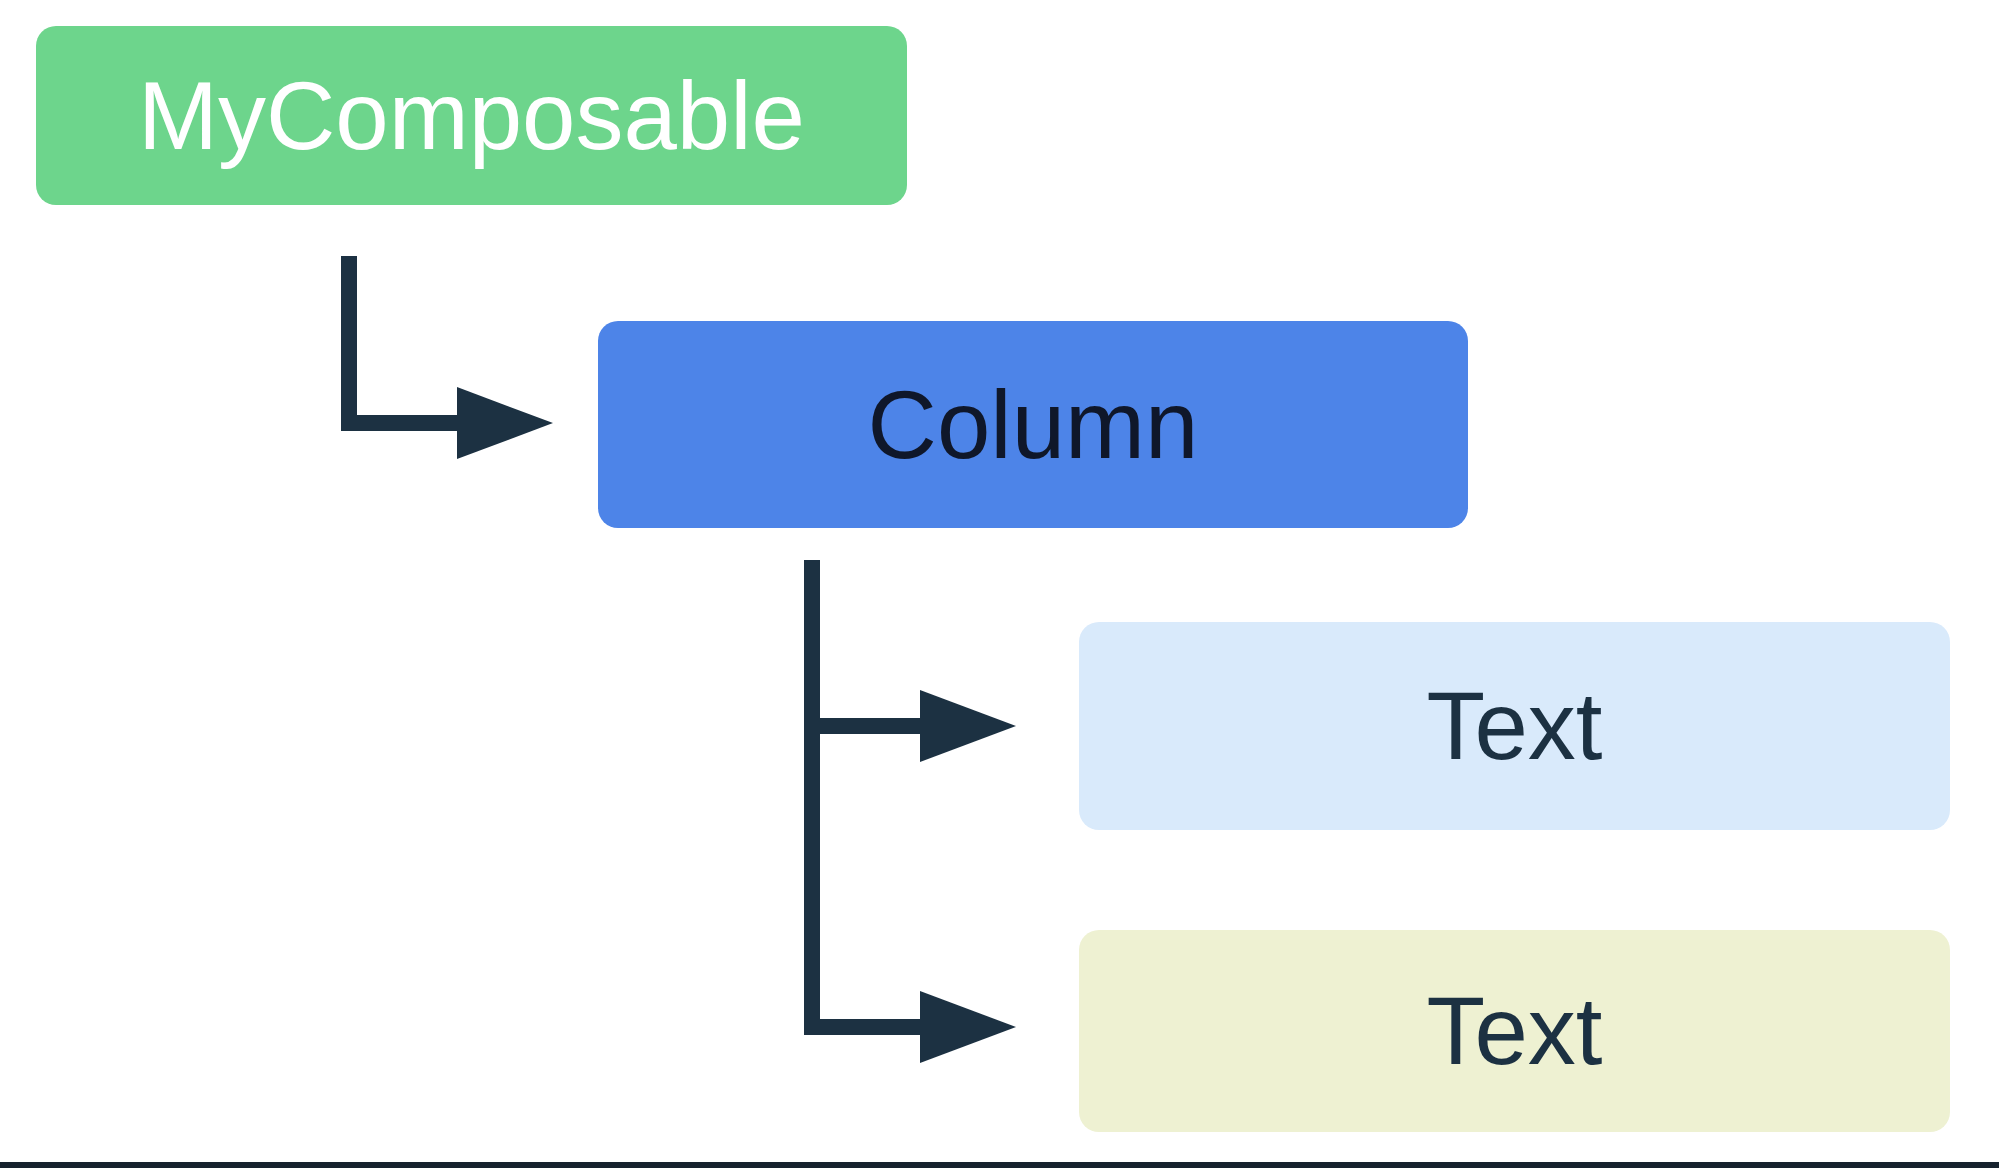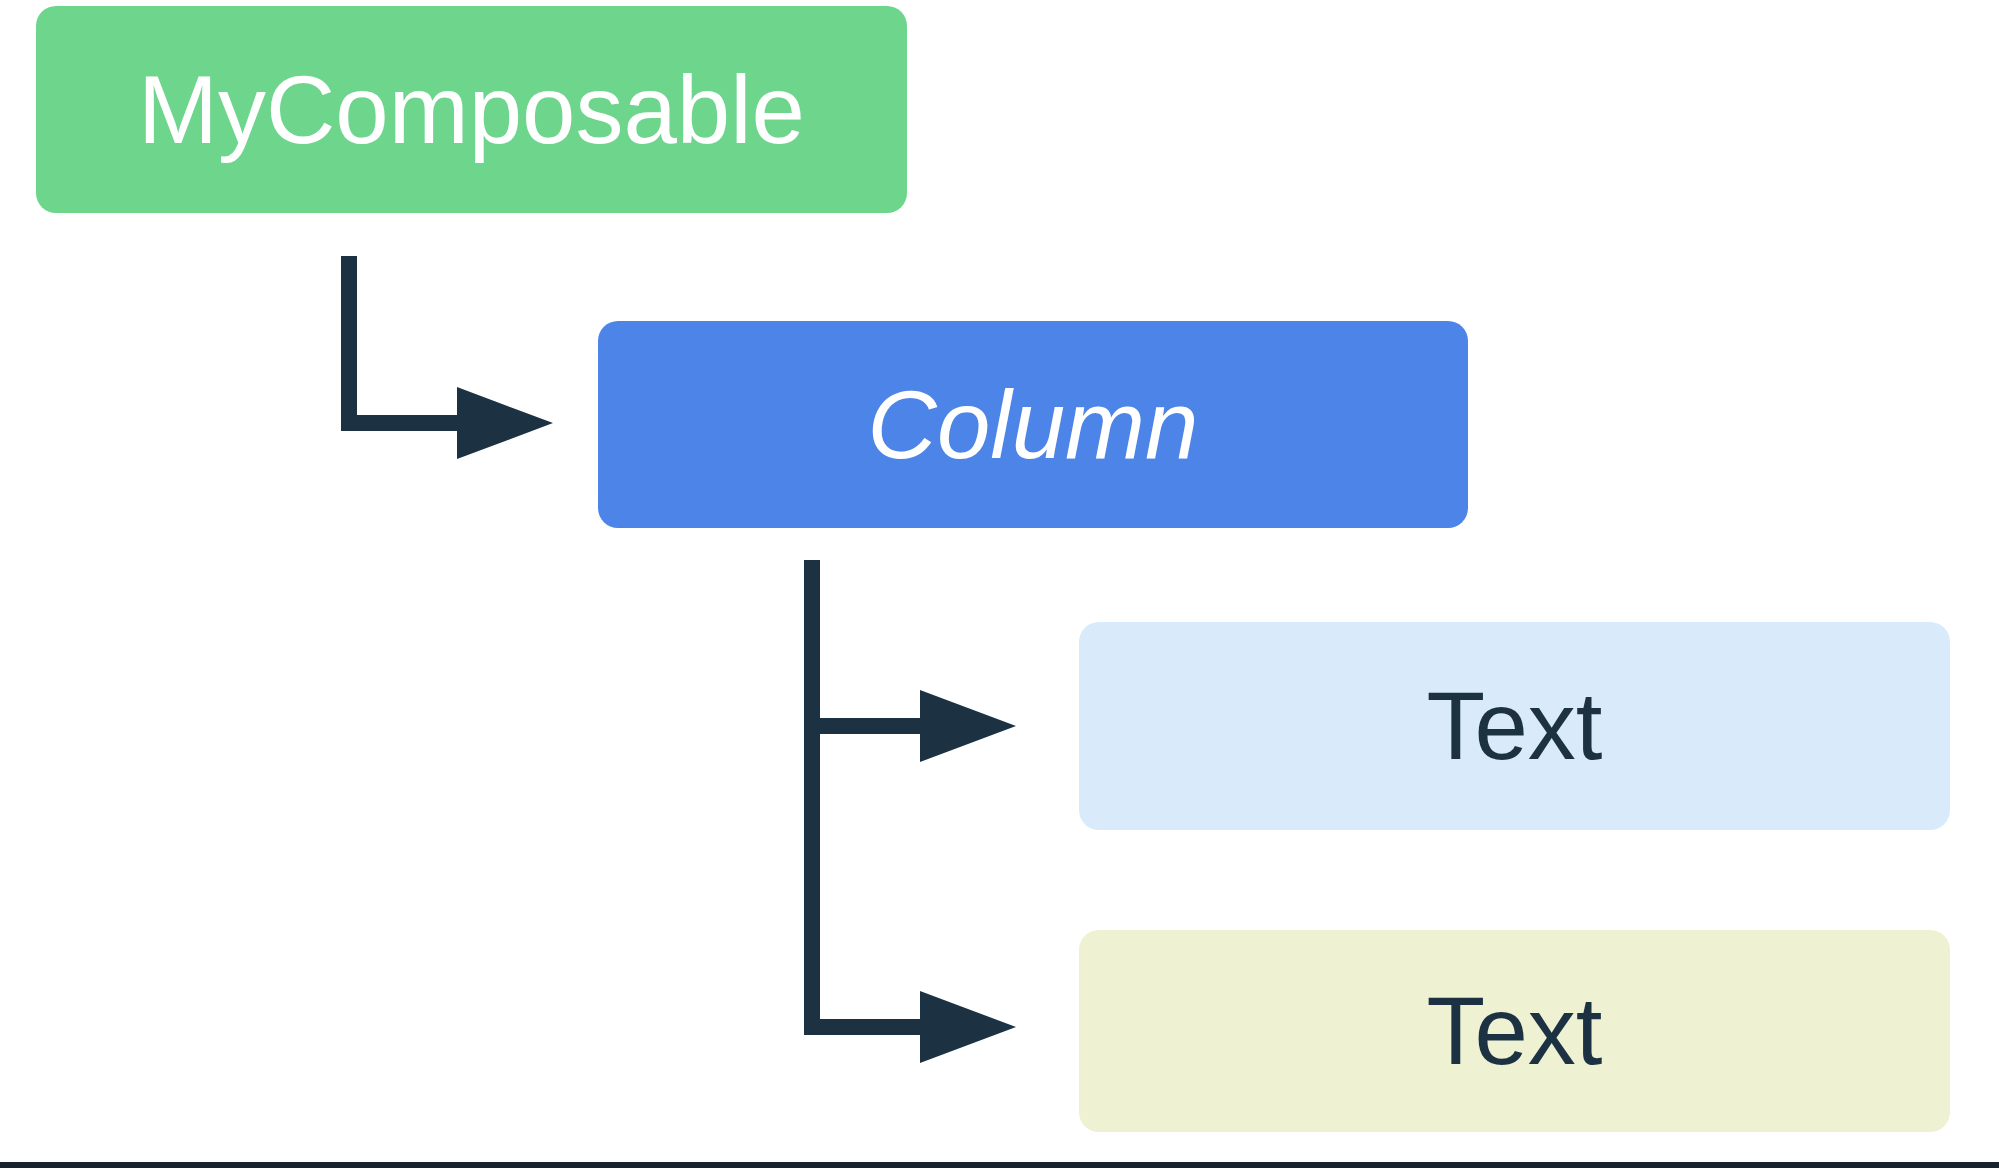--- a/index.html
+++ b/index.html
@@ -15,21 +15,21 @@
     position: absolute;
     border-radius: 20px;
     display: flex;
     align-items: center;
     justify-content: center;
     font-size: 96px;
     font-weight: 400;
     letter-spacing: 0px;
     white-space: nowrap;
   }
-  .node-root   { left: 36px;   top: 6px;  width: 871px; height: 207px; }
+  .node-root   { left: 36px;   top: 26px;  width: 871px; height: 179px; }
   .node-column { left: 598px;  top: 321px; width: 870px; height: 207px; }
   .node-text1  { left: 1079px; top: 622px; width: 871px; height: 208px; }
   .node-text2  { left: 1079px; top: 930px; width: 871px; height: 202px; }
 
   .edge-seg { position: absolute; }
   .seg-e1-v { left: 341px; top: 256px;  width: 16px;  height: 175px; }
   .seg-e1-h { left: 341px; top: 415px;  width: 116px; height: 16px; }
   .seg-trunk{ left: 804px; top: 560px;  width: 16px;  height: 475px; }
   .seg-e2-h { left: 804px; top: 718px;  width: 116px; height: 16px; }
   .seg-e3-h { left: 804px; top: 1019px; width: 116px; height: 16px; }
@@ -52,21 +52,21 @@
     width: 1999px; height: 6px;
   }
 </style>
 </head>
 <body>
 
 <div class="canvas" style="background-color: rgb(255, 255, 255);">
 
   <div class="node node-root" style="background-color: rgb(109, 213, 140); color: rgb(255, 255, 255);">MyComposable</div>
 
-  <div class="node node-column" style="background-color: rgb(77, 132, 232); color: #ffffff; font-style: italic;">Column</div>
+  <div class="node node-column" style="background-color: rgb(77, 132, 232); color: #0f172a;">Column</div>
 
   <div class="node node-text1" style="background-color: rgb(217, 234, 251); color: rgb(28, 49, 66);">Text</div>
 
   <div class="node node-text2" style="background-color: rgb(238, 241, 210); color: rgb(28, 49, 66);">Text</div>
 
   <div class="edge-seg seg-e1-v" style="background-color: rgb(28, 49, 66);"></div>
   <div class="edge-seg seg-e1-h" style="background-color: rgb(28, 49, 66);"></div>
   <div class="arrowhead head-e1" style="border-left-color: rgb(28, 49, 66);"></div>
 
   <div class="edge-seg seg-trunk" style="background-color: rgb(28, 49, 66);"></div>

